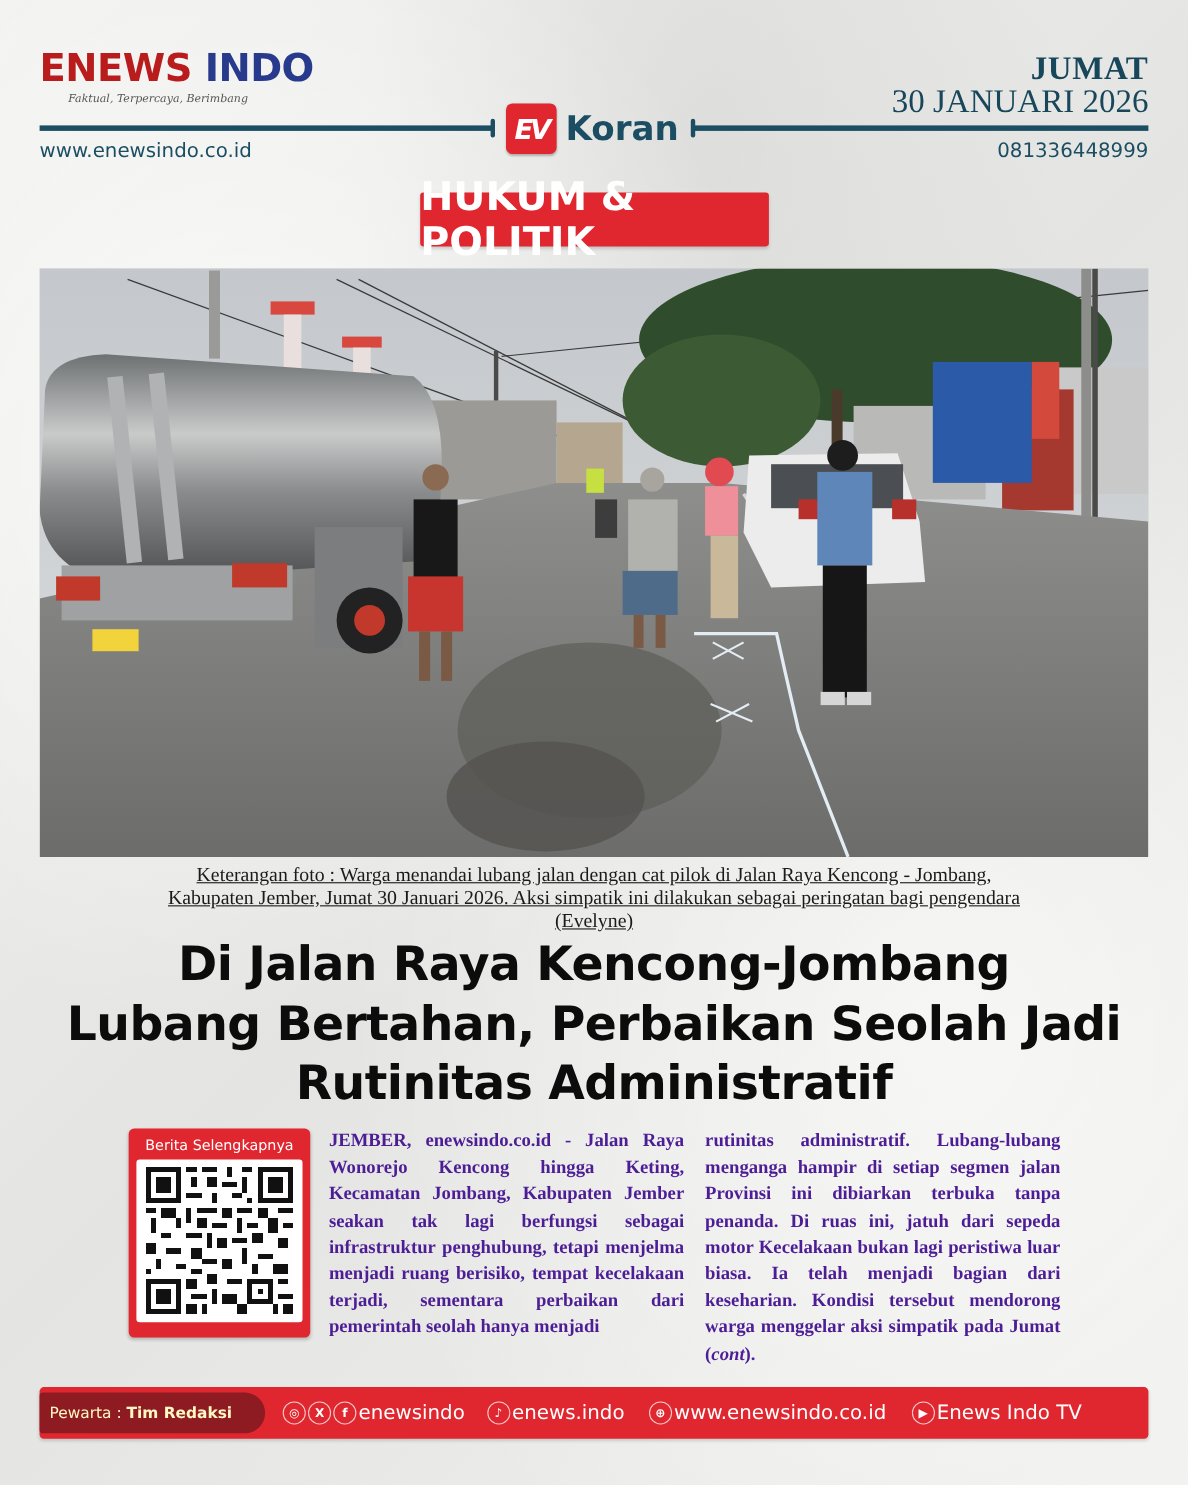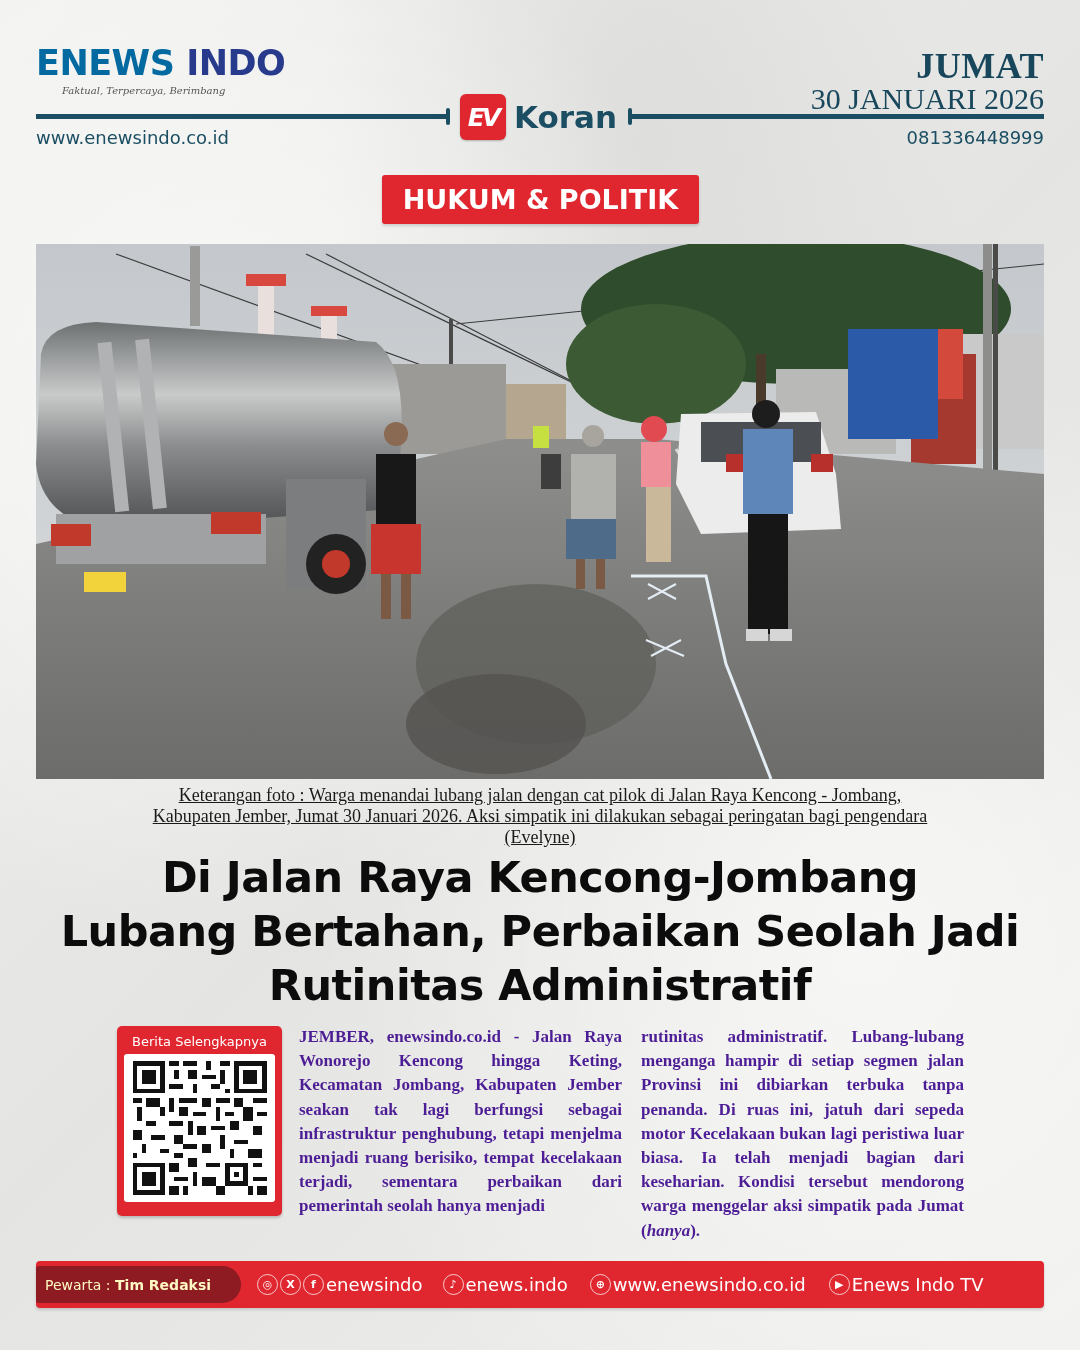--- a/index.html
+++ b/index.html
@@ -11,41 +11,41 @@
       radial-gradient(ellipse at 80% 70%, rgba(255,255,255,0.6), rgba(255,255,255,0) 45%),
       radial-gradient(ellipse at 60% 10%, rgba(210,210,208,0.5), rgba(255,255,255,0) 35%),
       linear-gradient(135deg, #f2f2f0 0%, #e4e4e2 50%, #f0f0ee 100%);
     position: relative;
     font-family: "Liberation Sans", sans-serif;
   }
 
   
   .brand { position: absolute; left: 36px; top: 46px; }
   .brand-name { font-family: "DejaVu Sans", sans-serif; font-weight: bold; font-size: 35px; letter-spacing: -0.5px; line-height: 1; }
-  .brand-name .red { color: #0369a1; }
+  .brand-name .red { color: #b91c1c; }
   .brand-name .blue { color: #283a8c; }
   .brand-tag { font-family: "DejaVu Serif", serif; font-style: italic; font-size: 10px; color: #555; margin-left: 26px; margin-top: 4px; }
 
   .date-block { position: absolute; right: 36px; top: 48px; text-align: right; color: #18475c; font-family: "Liberation Serif", serif; line-height: 1; }
-  .date-day { font-size: 36px; font-weight: bold; letter-spacing: 0.5px; text-align: right; }
+  .date-day { font-size: 30px; font-weight: bold; letter-spacing: 0.5px; text-align: right; }
   .date-full { font-size: 30px; margin-top: 0px; }
 
   .rule { position: absolute; top: 114px; height: 5px; background: #1b4e63; }
   .rule.left { left: 36px; width: 412px; }
   .rule.right { left: 630px; width: 414px; }
   .rule-cap { position: absolute; top: 108px; width: 4px; height: 17px; background: #1b4e63; border-radius: 2px; }
 
   .koran { position: absolute; left: 460px; top: 94px; display: flex; align-items: center; }
   .ev-logo { width: 46px; height: 46px; background: #e0262f; border-radius: 6px; color: #fff; font-family: "DejaVu Sans", sans-serif; font-weight: bold; font-style: italic; font-size: 25px; display: flex; align-items: center; justify-content: center; letter-spacing: -3px; box-shadow: 0 1px 2px rgba(0,0,0,0.25); }
   .koran-label { font-family: "DejaVu Sans", sans-serif; font-weight: bold; font-size: 31px; color: #1b4e63; margin-left: 8px; }
 
   .site-url { position: absolute; left: 36px; top: 127px; font-family: "DejaVu Sans", sans-serif; font-size: 18px; color: #1b4e63; }
   .phone { position: absolute; right: 36px; top: 127px; font-family: "DejaVu Sans", sans-serif; font-size: 18px; color: #1b4e63; }
 
-  .category { position: absolute; left: 382px; top: 175px; width: 317px; height: 49px; background: #e0262f; border-radius: 3px; color: #fff; font-family: "DejaVu Sans", sans-serif; font-weight: bold; font-size: 27px; display: flex; align-items: center; justify-content: center; box-shadow: 0 2px 3px rgba(0,0,0,0.15); }
+  .category { position: absolute; left: 382px; top: 175px; width: 317px; height: 49px; background: #e0262f; border-radius: 3px; color: #fff; font-family: "DejaVu Sans", sans-serif; font-weight: bold; font-size: 36px; display: flex; align-items: center; justify-content: center; box-shadow: 0 2px 3px rgba(0,0,0,0.15); }
 
   
   .photo { position: absolute; left: 36px; top: 244px; width: 1008px; height: 535px; overflow: hidden; background: #c7cbcf; }
   .photo svg { display: block; }
 
   .caption { position: absolute; left: 36px; top: 785px; width: 1008px; text-align: center; font-family: "Liberation Serif", serif; font-size: 18px; line-height: 21px; color: #1a1a1a; text-decoration: underline; }
 
   .headline { position: absolute; left: 20px; top: 850px; width: 1040px; text-align: center; font-family: "DejaVu Sans", sans-serif; font-weight: bold; font-size: 43px; line-height: 54px; color: #0c0c0c; letter-spacing: -0.5px; }
 
   
@@ -302,21 +302,21 @@
           <rect x="27" y="27" width="2" height="2"></rect>
       </g>
     </svg>
   </div>
 </div>
 
 <div class="col c1">
   <p class="last">JEMBER, enewsindo.co.id - Jalan Raya Wonorejo Kencong hingga Keting, Kecamatan Jombang, Kabupaten Jember seakan tak lagi berfungsi sebagai infrastruktur penghubung, tetapi menjelma menjadi ruang berisiko, tempat kecelakaan terjadi, sementara perbaikan dari pemerintah seolah hanya menjadi</p>
 </div>
 <div class="col c2">
-  <p class="last"><span>rutinitas administratif. Lubang-lubang menganga hampir di setiap segmen jalan Provinsi ini dibiarkan terbuka tanpa penanda. Di ruas ini, jatuh dari sepeda motor Kecelakaan bukan lagi peristiwa luar biasa. Ia telah menjadi bagian dari keseharian. Kondisi tersebut mendorong warga menggelar aksi simpatik pada Jumat (</span><i>hanya</i><span>).</span></p>
+  <p class="last"><span>rutinitas administratif. Lubang-lubang menganga hampir di setiap segmen jalan Provinsi ini dibiarkan terbuka tanpa penanda. Di ruas ini, jatuh dari sepeda motor Kecelakaan bukan lagi peristiwa luar biasa. Ia telah menjadi bagian dari keseharian. Kondisi tersebut mendorong warga menggelar aksi simpatik pada Jumat (</span><i>cont</i><span>).</span></p>
 </div>
 
 <div class="footer">
   <div class="pewarta">
     <span>Pewarta : </span>&nbsp;<b>Tim Redaksi</b>
   </div>
 
   <div class="social s1">
     <span class="sicon">◎</span>
     <span class="sicon">X</span>

